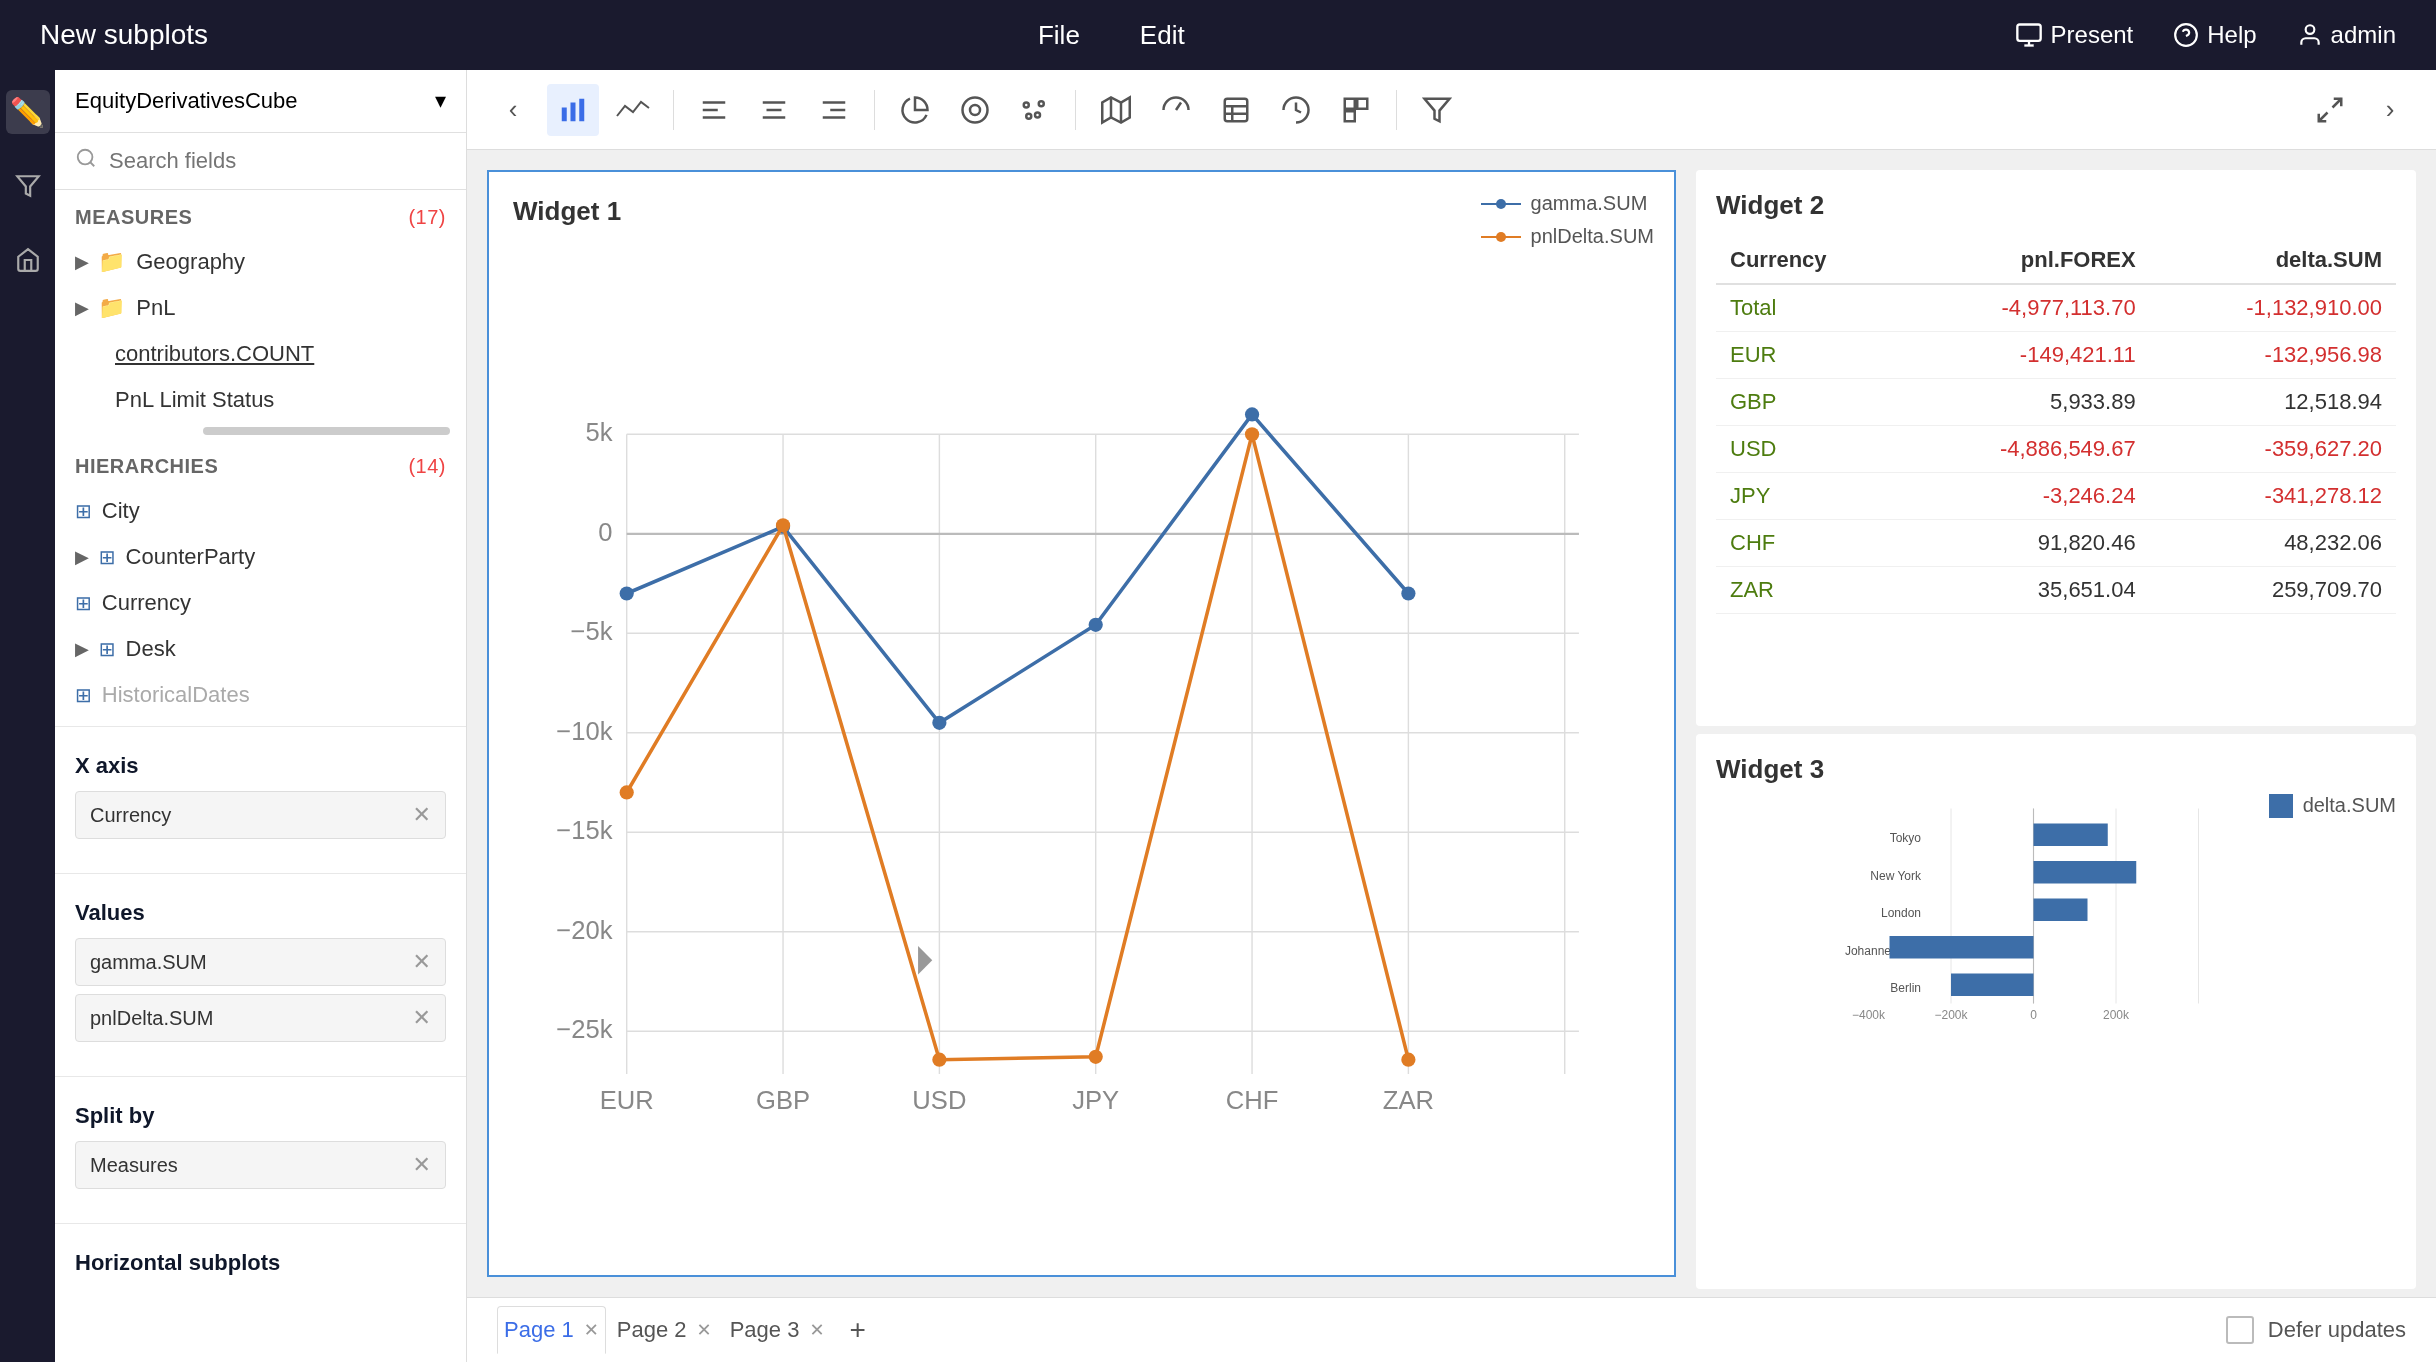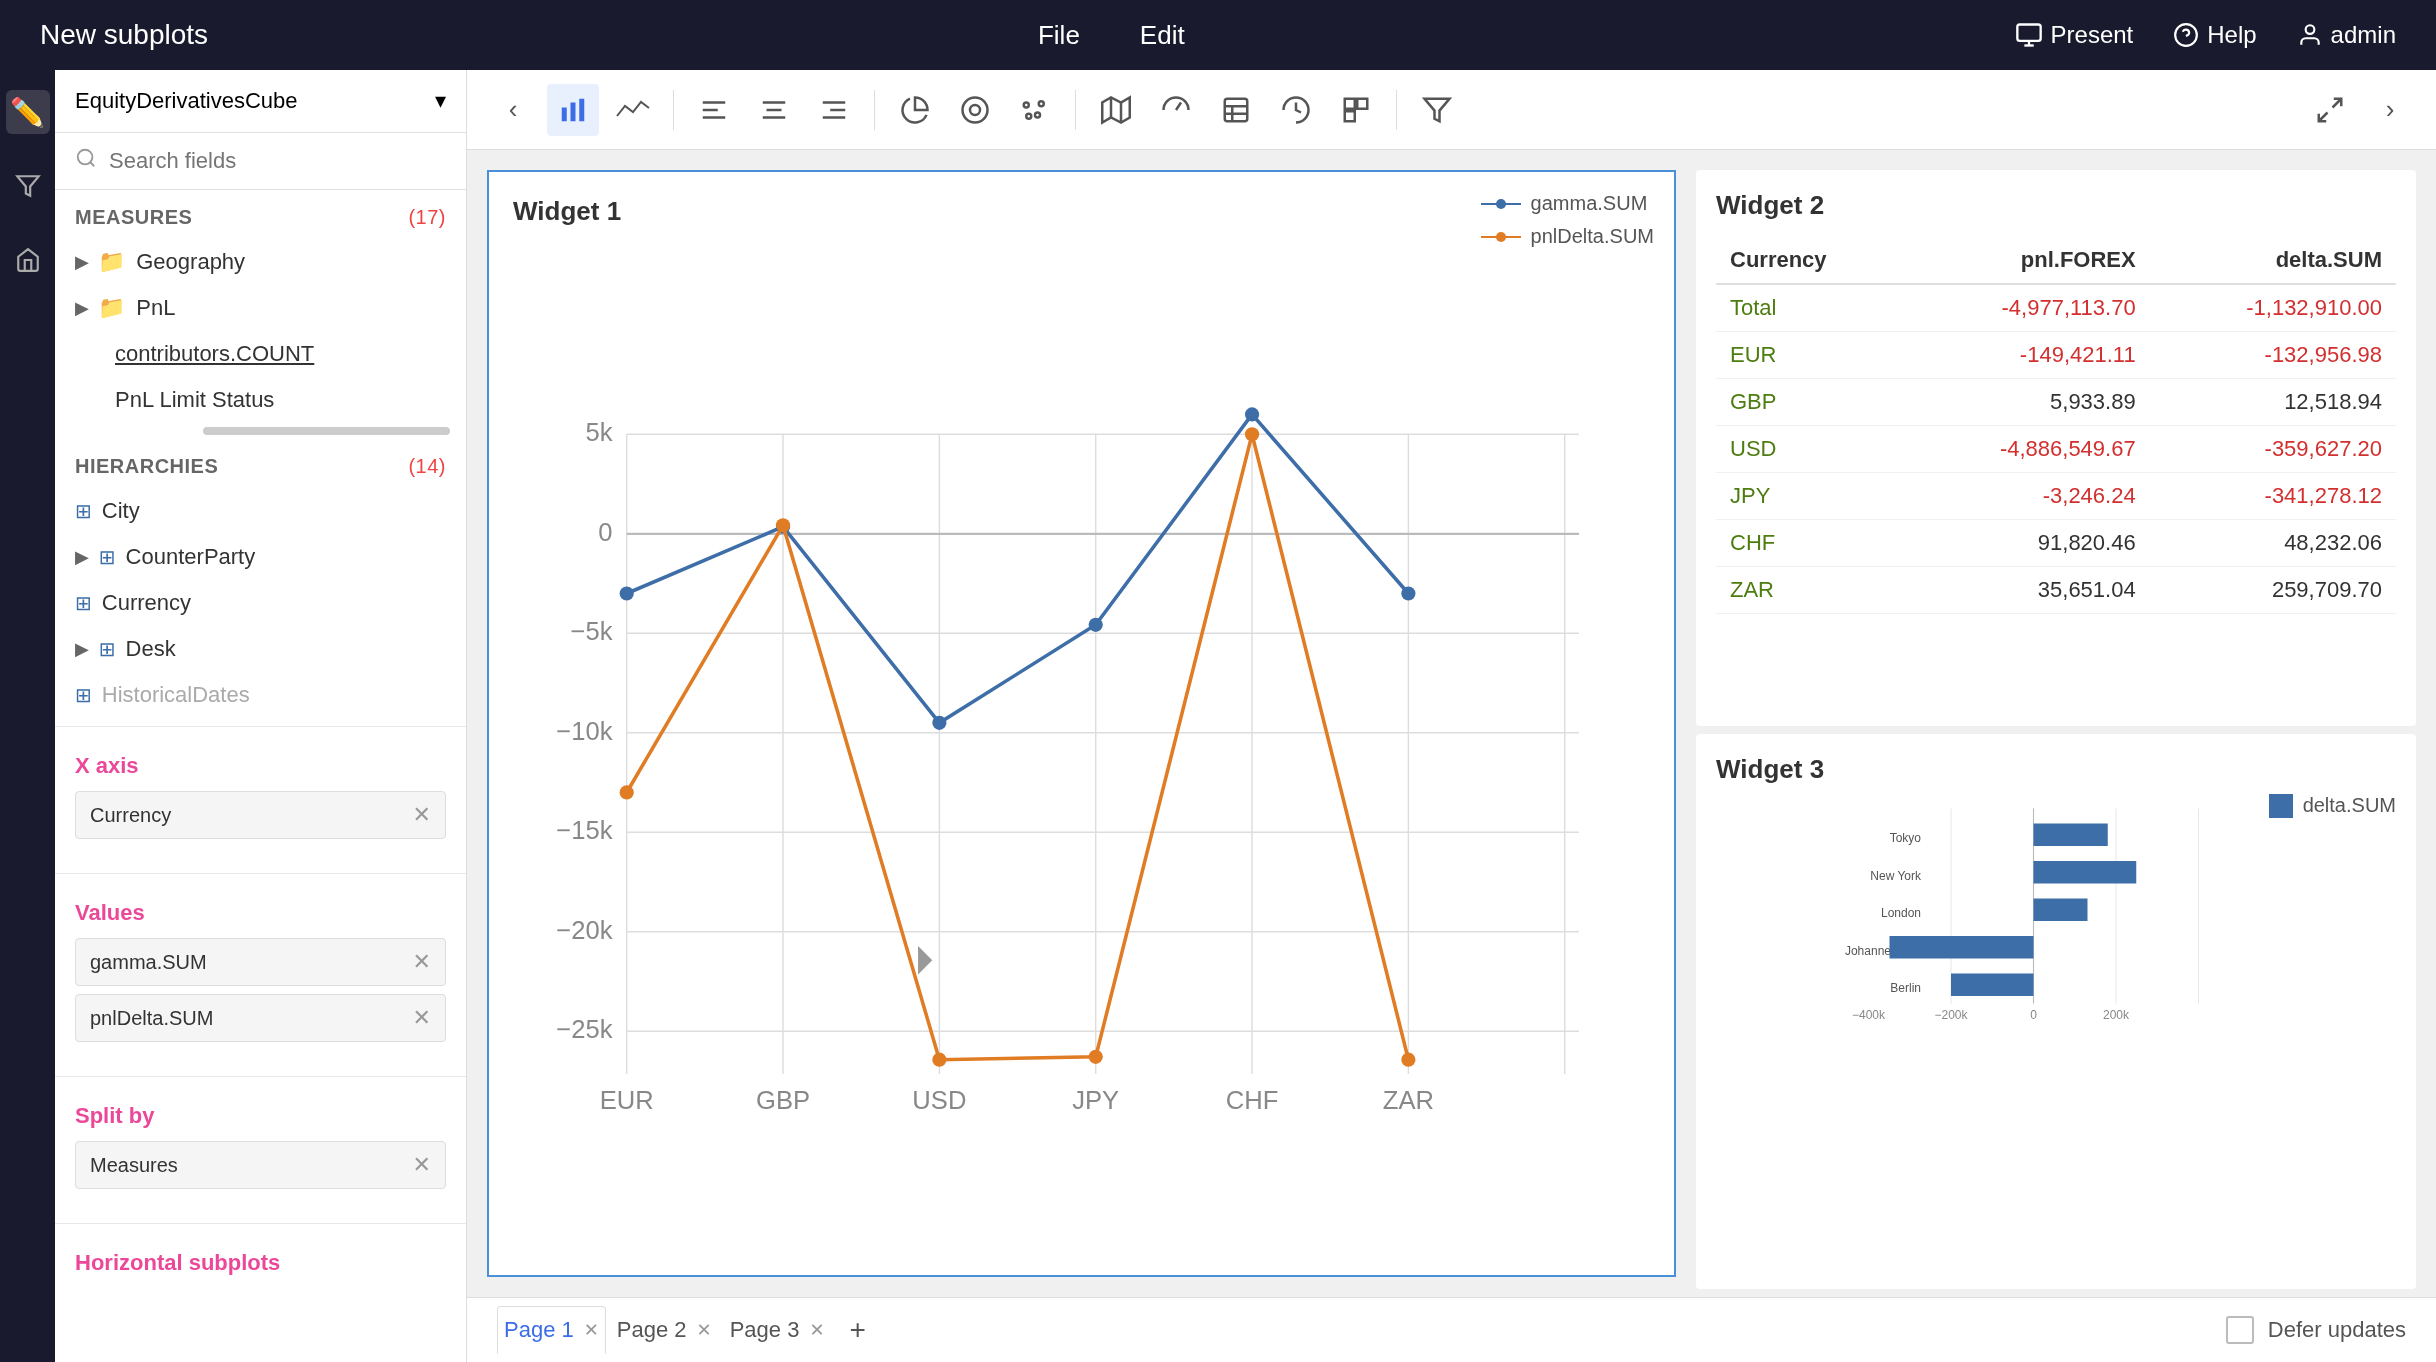--- a/index.html
+++ b/index.html
@@ -58,21 +58,21 @@
     .tree-item {
       display: flex; align-items: center; padding: 10px 20px; font-size: 22px;
       cursor: pointer; color: #333; gap: 10px;
     }
     .tree-item .chevron { color: #666; font-size: 18px; }
 
     .divider { height: 1px; background: #e8e8e8; margin: 8px 0; }
 
     
     .panel-section { padding: 18px 20px; }
-    .panel-section-title { font-size: 22px; font-weight: 600; color: #ec4899; margin-bottom: 12px; }
+    .panel-section-title { font-size: 22px; font-weight: 600; color: #0f172a; margin-bottom: 12px; }
     .chip {
       display: flex; align-items: center; justify-content: space-between;
       background: #f5f5f5; border: 1px solid #ddd; border-radius: 4px;
       padding: 10px 14px; font-size: 20px; color: #333; margin-bottom: 8px;
     }
     .chip .remove { color: #999; cursor: pointer; font-size: 22px; }
 
     
     .main-area { flex: 1; display: flex; flex-direction: column; overflow: hidden; }
 

